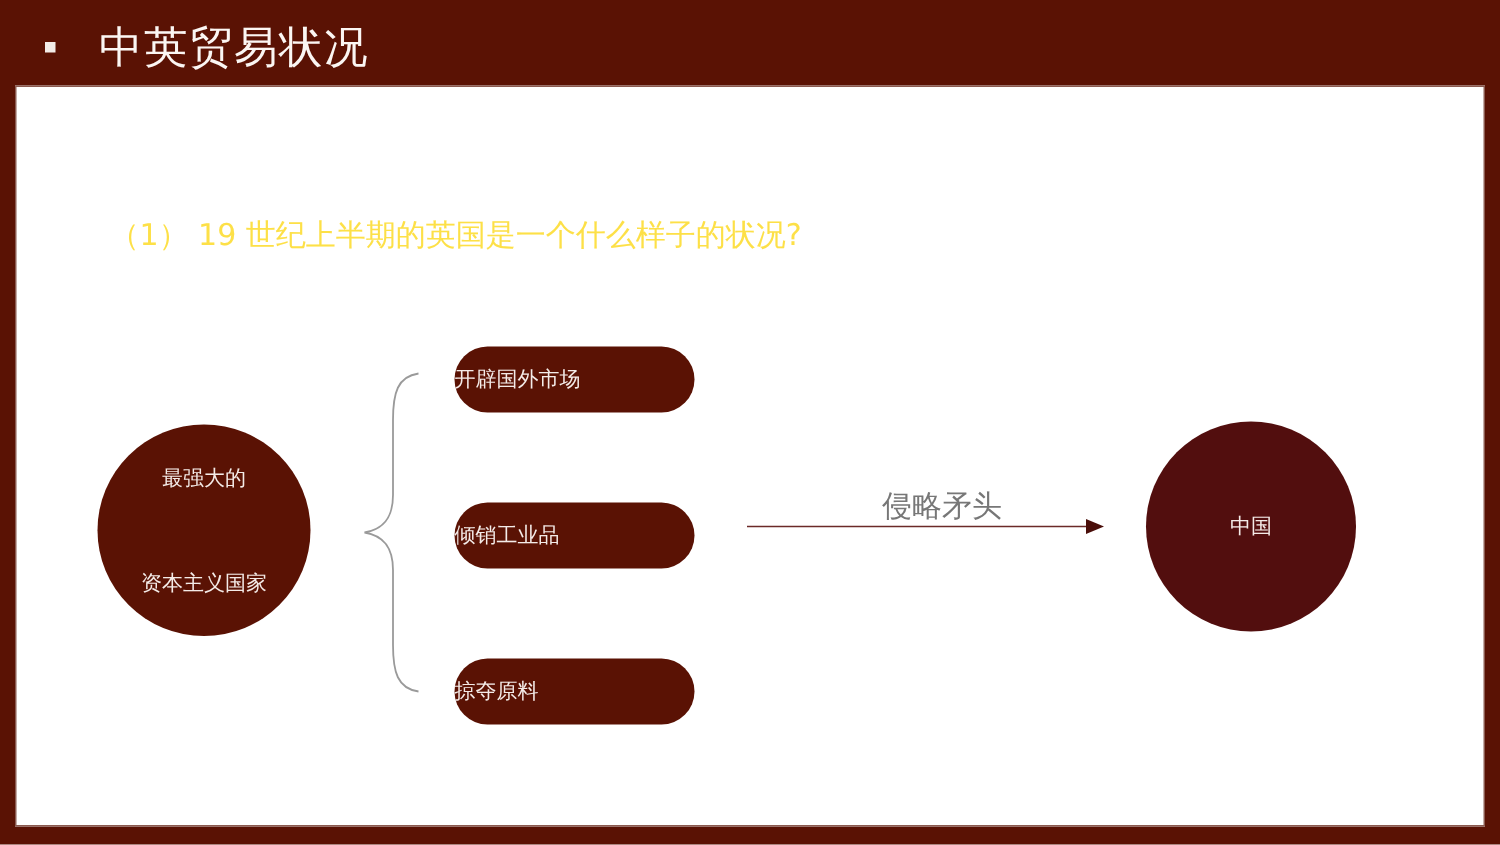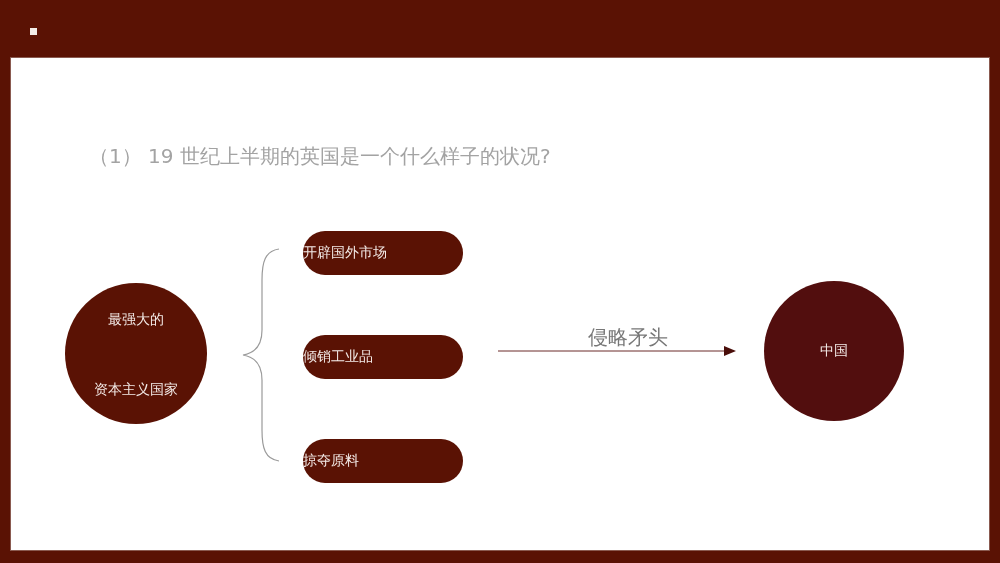--- a/index.html
+++ b/index.html
@@ -21,22 +21,22 @@
     position: absolute; left: 66px; top: 11px;
     font-size: 29px; color: #fbf6f3; letter-spacing: 1px; line-height: 40px;
   }
   .panel {
     position: absolute; left: 10px; top: 57px; width: 980px; height: 494px;
     background: #ffffff;
     border: 1px solid #8a5a50;
     box-sizing: border-box;
   }
   .question {
-    position: absolute; left: 89px; top: 141px;
-    font-size: 20px; color: #a3a3a3; line-height: 30px; white-space: nowrap;
+    position: absolute; left: 73px; top: 141px;
+    font-size: 20px; color: #fde047; line-height: 30px; white-space: nowrap;
   }
   .circle {
     position: absolute; border-radius: 50%;
     display: flex; align-items: center; justify-content: center;
     flex-direction: column; color: #f4ebe8; text-align: center; gap: 48px;
   }
   .circle-left {
     left: 65px; top: 283px; width: 142px; height: 141px;
     background: #5a1204; font-size: 14px; line-height: 22px;
   }
@@ -53,20 +53,21 @@
     position: absolute; left: 588px; top: 324px;
     font-size: 20px; color: #777777; white-space: nowrap;
   }
   svg.overlay { position: absolute; left: 0; top: 0; }
 </style>
 </head>
 <body>
 
 <div class="header">
   <div class="bullet"></div>
+  <div class="title">中英贸易状况</div>
 </div>
 
 <div class="panel"></div>
 
 <div class="question">（1） 19 世纪上半期的英国是一个什么样子的状况?</div>
 
 <svg class="overlay" width="1000" height="563">
   <path d="M279,249 C265,251 262,262 262,280 L262,330 C262,346 255,353 243,355 C255,357 262,364 262,380 L262,430 C262,448 265,459 279,461" fill="none" stroke="#9a9a9a" stroke-width="1.2"></path>
   <line x1="498" y1="351" x2="726" y2="351" stroke="#6b2a28" stroke-width="1"></line>
   <polygon points="724,346 736,351 724,356" fill="#4a0e0a"></polygon>

